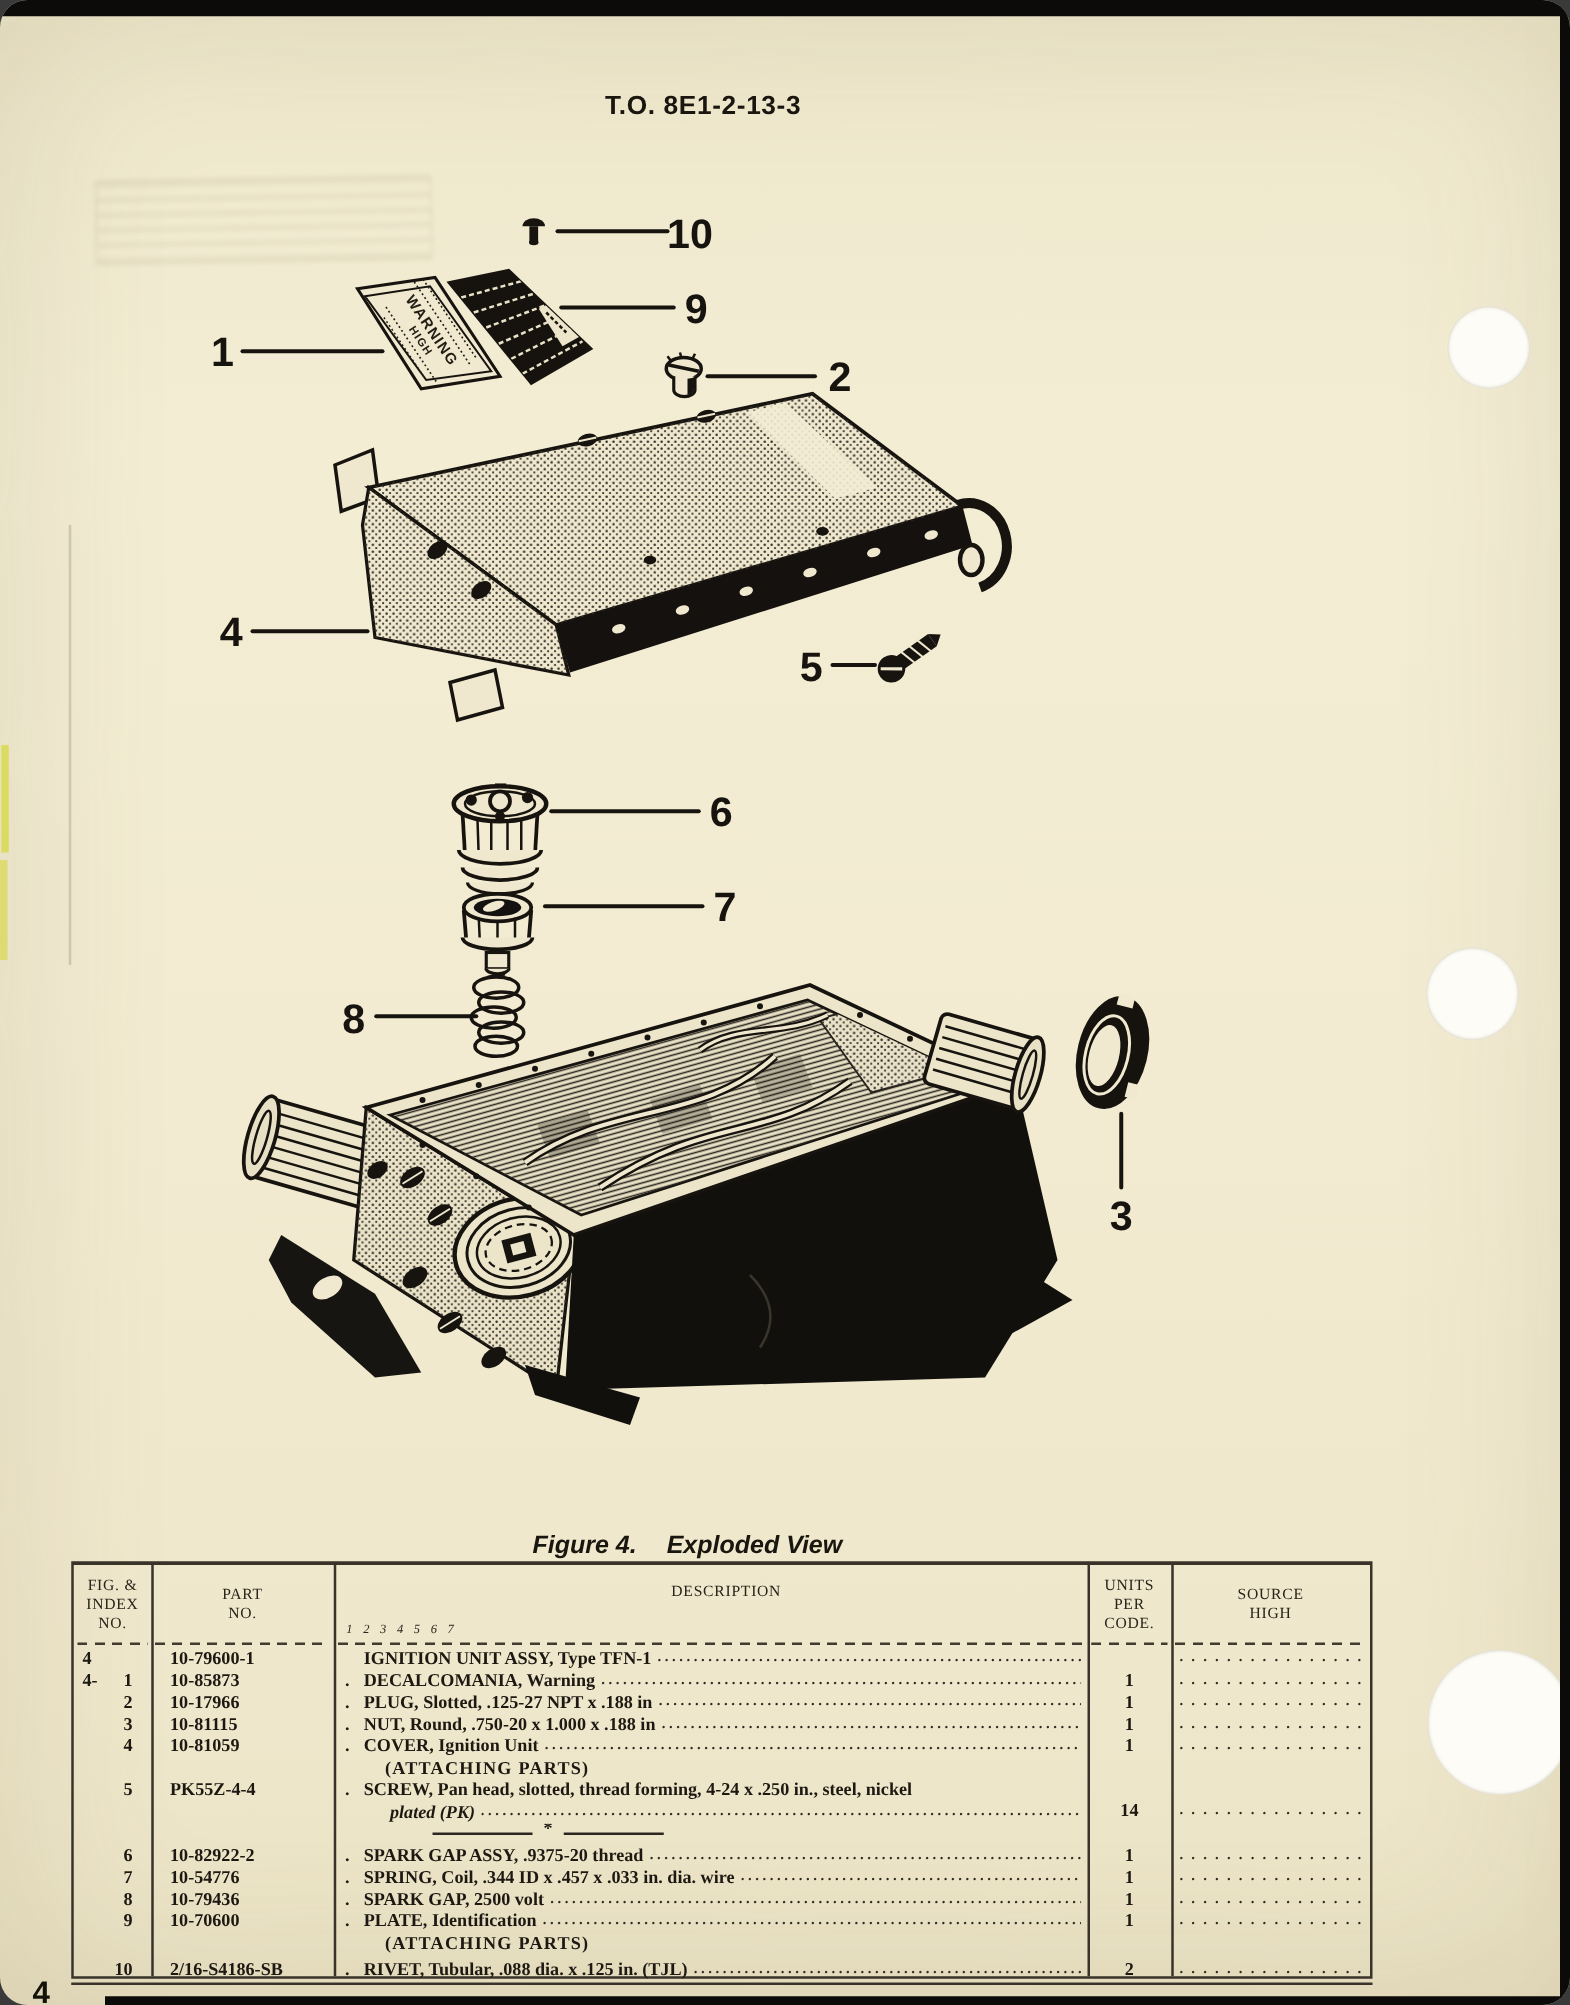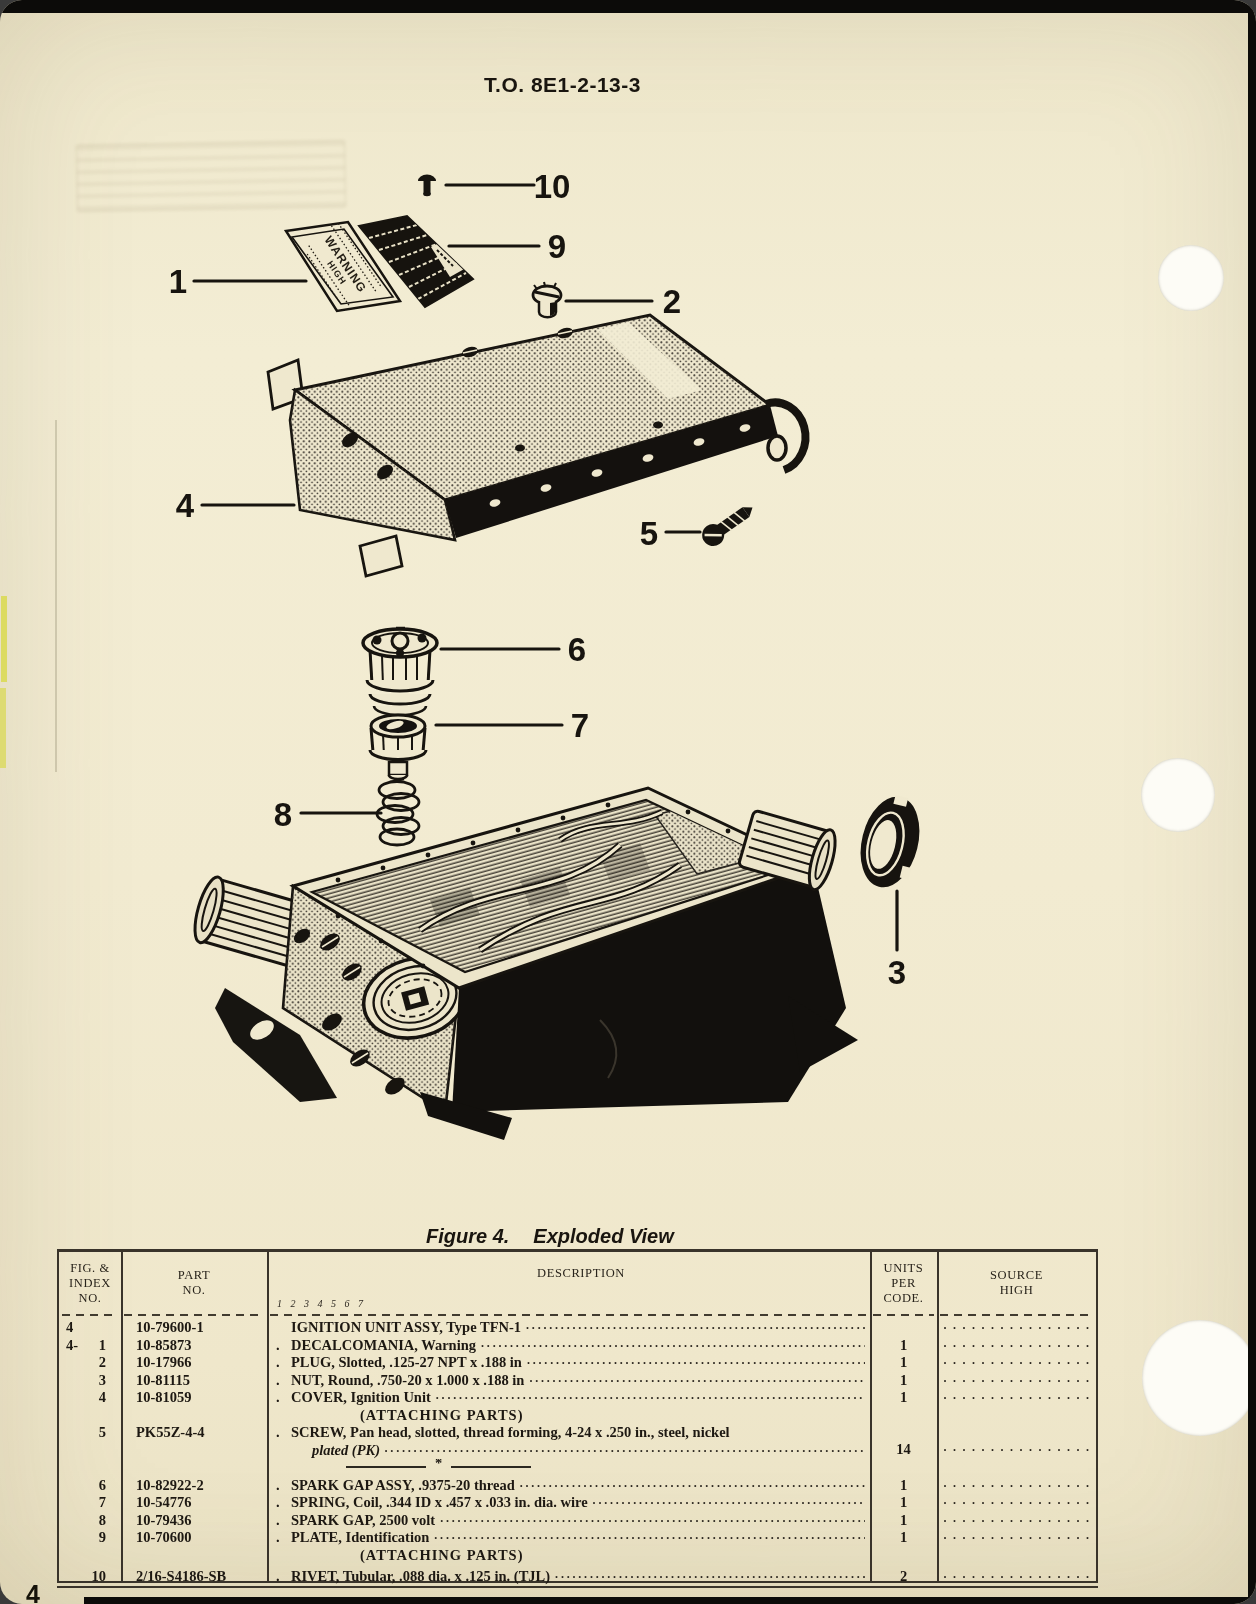--- a/index.html
+++ b/index.html
@@ -55,21 +55,21 @@
   .c{overflow:hidden;}
   .c1{position:relative;}
   .c1 .fig{position:absolute;left:7px;}
   .c1 .idx{position:absolute;right:15px;}
   .c2{padding-left:15px;white-space:nowrap;}
   .c3{padding:0 5px 0 9px;}
   .dline{display:flex;align-items:center;white-space:nowrap;overflow:hidden;}
   .pfx{width:15px;flex:0 0 15px;}
   .lead{flex:1;overflow:hidden;font-size:12px;letter-spacing:2.8px;margin-left:5px;transform:translateY(-2px);color:#2c2720;}
   .l2{padding-left:36px;font-style:italic;}
-  .secttext{display:inline-block;margin-left:84px;letter-spacing:1px;white-space:nowrap;}
+  .secttext{display:inline-block;margin-left:32px;letter-spacing:1px;white-space:nowrap;}
   .sepline{display:flex;align-items:center;margin-left:70px;width:185px;height:16px;}
   .sepline .sl{flex:1;border-top:2.2px solid #2c2820;}
   .sepline .star{margin:0 9px;transform:translateY(-3px);}
   .c4{display:flex;align-items:center;justify-content:center;}
   .c5{display:flex;align-items:center;justify-content:center;}
   .trow.two .c4,.trow.two .c5{align-items:flex-end;padding-bottom:1px;}
   .sdots{display:inline-block;width:146px;overflow:hidden;white-space:nowrap;font-size:12px;letter-spacing:6.5px;transform:translateY(-2px);color:#2c2720;}
 </style>
 </head>
 <body>

